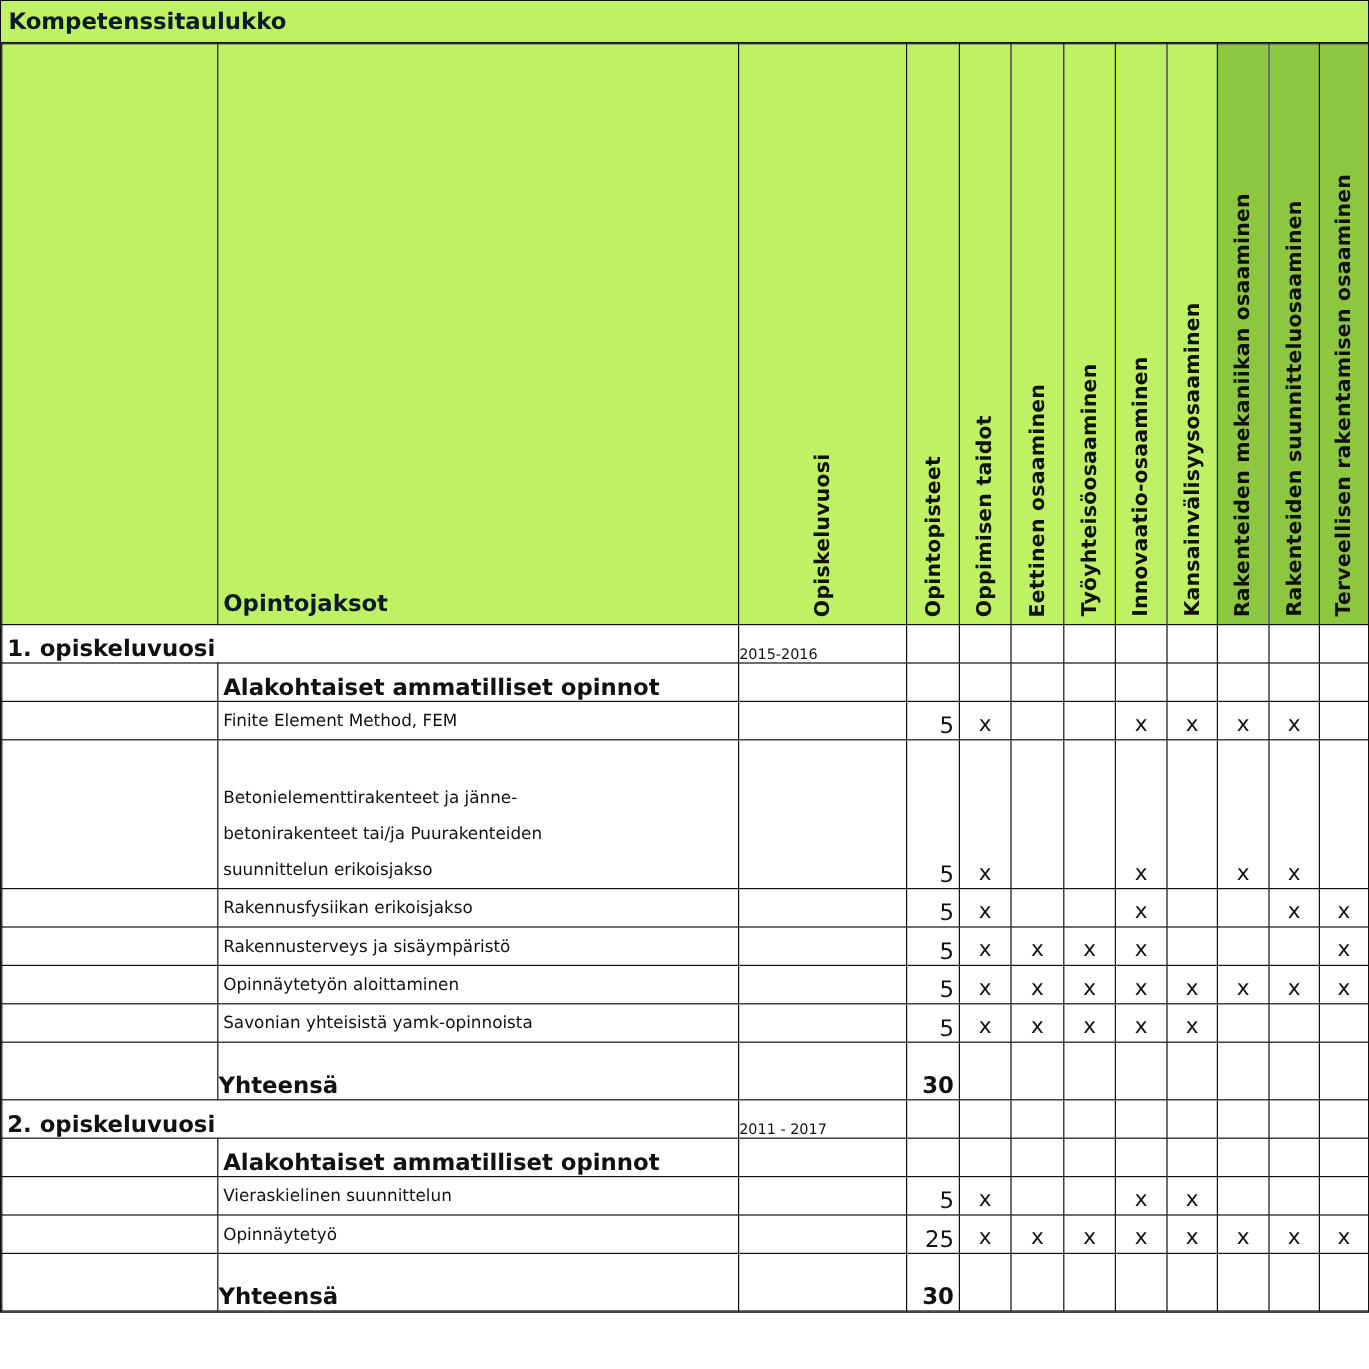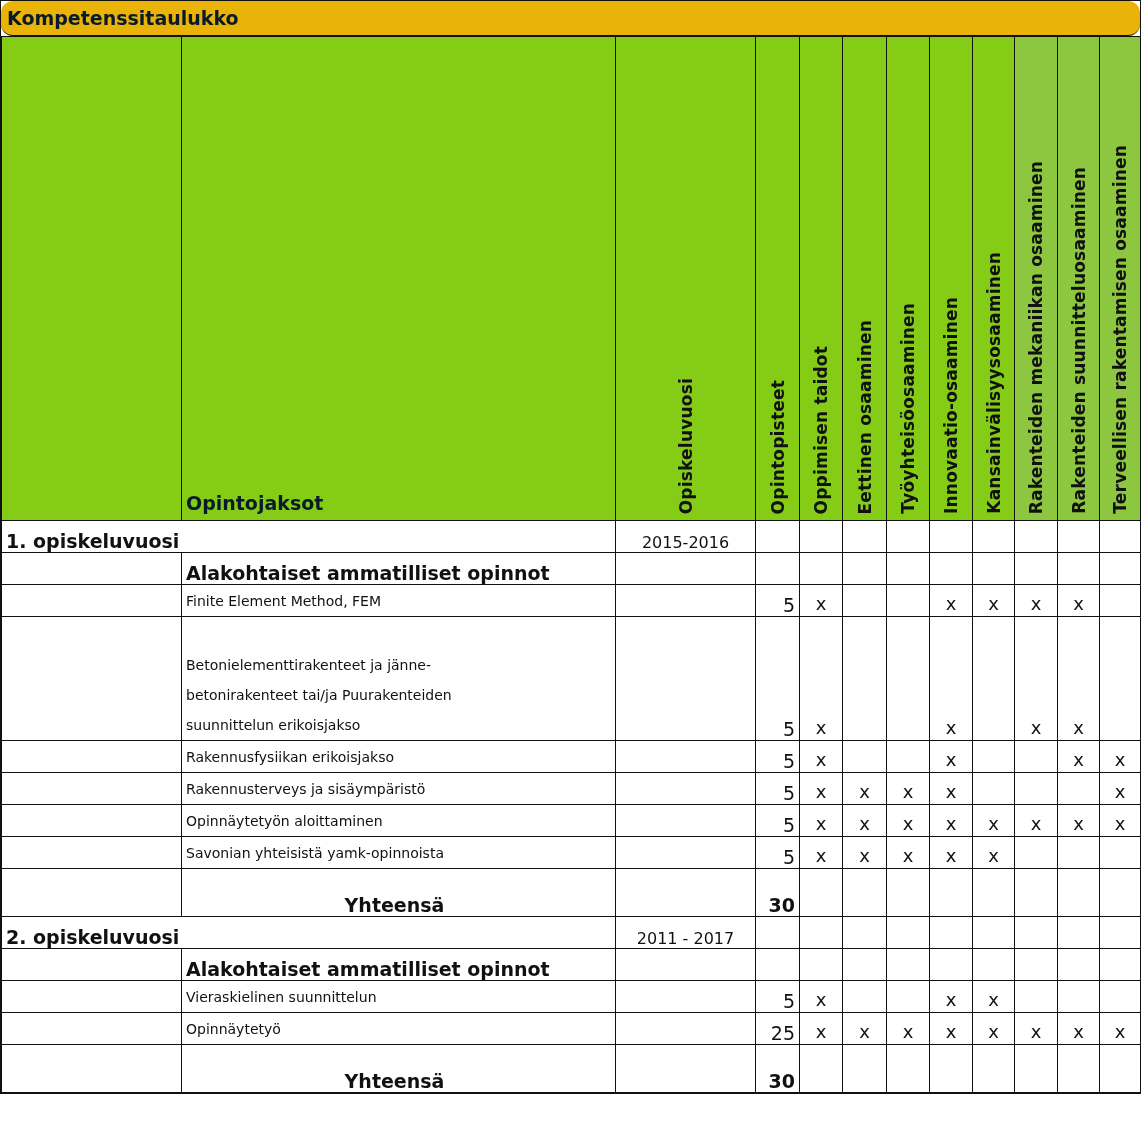--- a/index.html
+++ b/index.html
@@ -1,32 +1,32 @@
 <!DOCTYPE html>
 <html><head>
 <meta charset="utf-8">
 <style>
   html, body { margin:0; padding:0; background:#ffffff; }
   body { width:1141px; height:1141px; overflow:hidden; font-family:"DejaVu Sans", sans-serif; color:#111; }
   .sheet { position:relative; width:1139px; border:1px solid #111; }
-  .title-row { height:34px; background:#eab308; border-bottom:1px solid #111; display:flex; align-items:center; padding-left:6px; font-weight:bold; font-size:19px; color:#0a1a2a;border-radius:12px; }
+  .title-row { height:34px; background:#bef264; border-bottom:1px solid #111; display:flex; align-items:center; padding-left:6px; font-weight:bold; font-size:19px; color:#0a1a2a; }
   table { border-collapse:collapse; table-layout:fixed; width:1139px; }
   td { border:1px solid #111; padding:0; font-size:18px; vertical-align:bottom; overflow:hidden; }
-  tr.hdr td { background:#84cc16; height:483px; }
+  tr.hdr td { background:#bef264; height:483px; }
   tr.hdr td.green { background:#8dc63f; }
   .vtext { writing-mode:vertical-rl; transform:rotate(180deg); font-weight:bold; font-size:17px; white-space:nowrap; margin:0 auto 6px auto; letter-spacing:0.2px; }
   .hdr-col-label { font-weight:bold; font-size:19px; padding:0 0 6px 4px; color:#0a1a2a; }
   .year { font-weight:bold; font-size:19px; padding-left:4px; }
-  .yearval { text-align:center; font-size:16px; }
+  .yearval { text-align:left; font-size:12px; }
   .sect { font-weight:bold; font-size:19px; padding-left:4px;margin-left:20px; }
   .course { padding-left:4px; font-size:14px; line-height:30px; }
   .num { text-align:right; padding-right:4px; font-size:19px; }
   .num.bold { font-weight:bold; }
   .mark { text-align:center; font-size:18px; padding-bottom:2px; }
-  .total-label { text-align:center; font-weight:bold; font-size:19px; padding-right:8px; }
+  .total-label { text-align:left; font-weight:bold; font-size:19px; padding-right:8px; }
   tr.r { height:32px;padding-left:16px; }
   tr.r-tall { height:124px; }
   tr.r-total { height:48px; }
 </style>
 </head>
 <body>
 
 <div class="sheet">
   <div class="title-row">Kompetenssitaulukko</div>
   <table>

